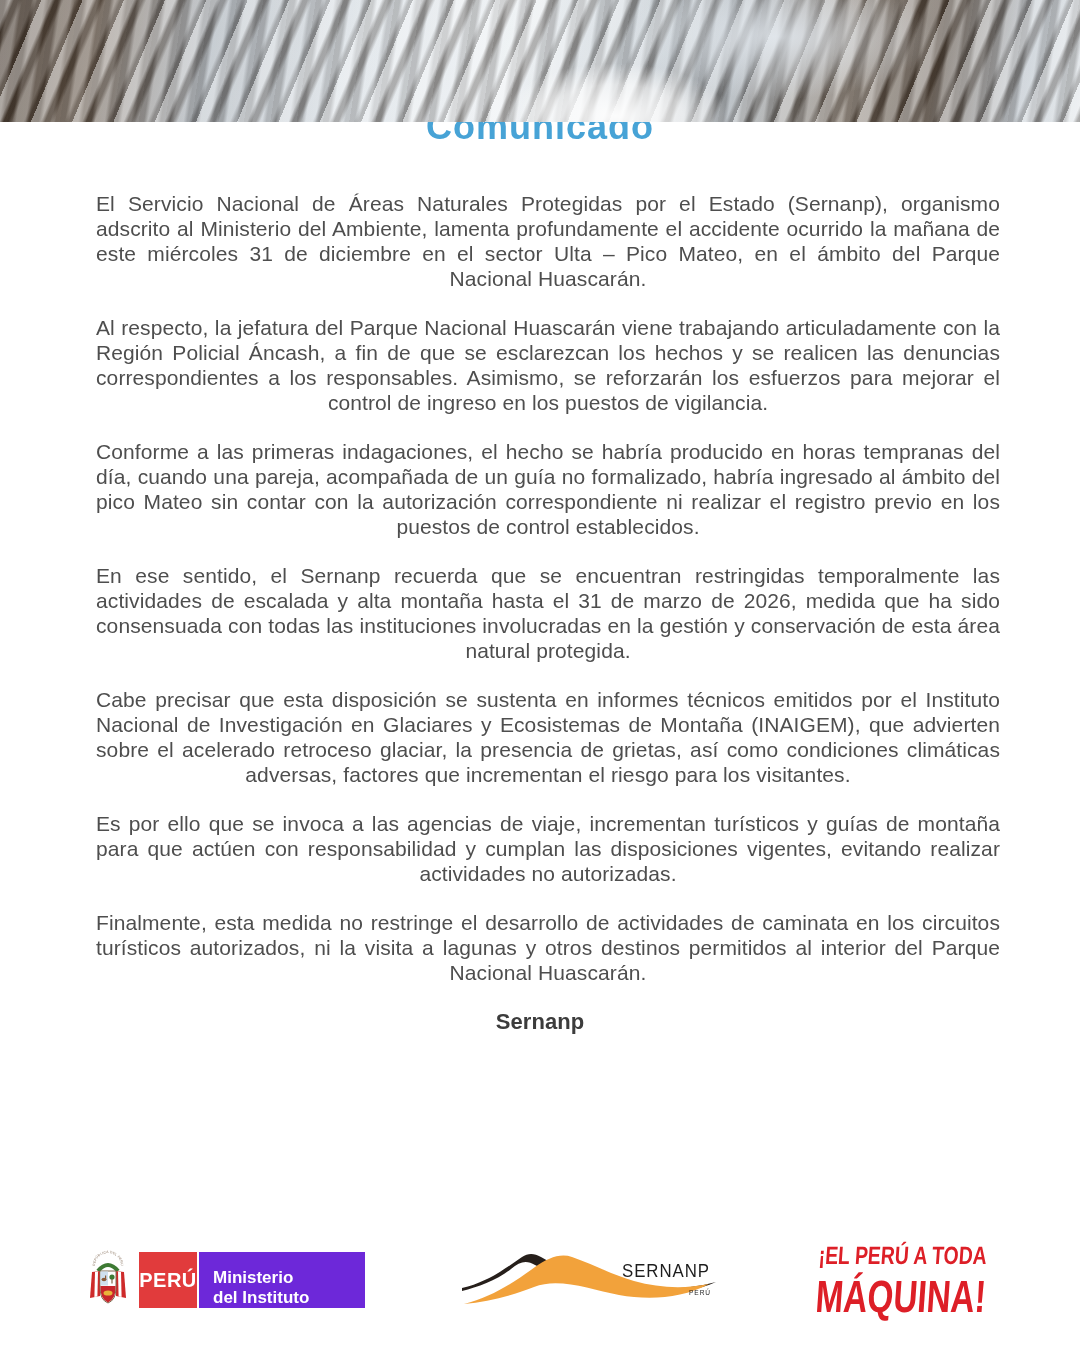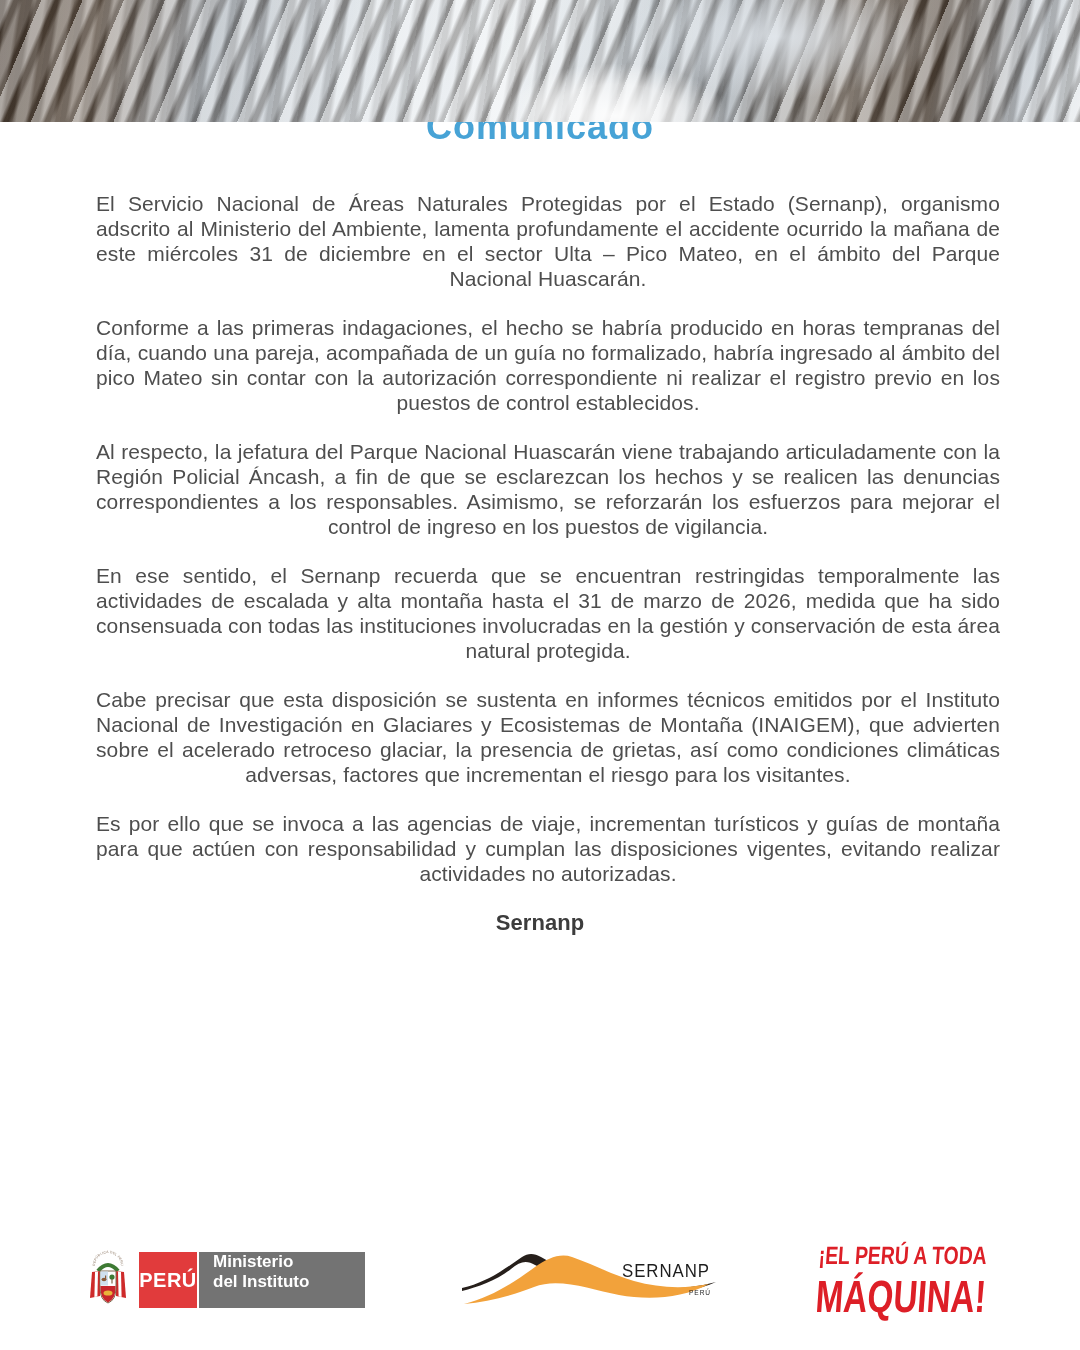--- a/index.html
+++ b/index.html
@@ -53,45 +53,46 @@
     display:flex;align-items:flex-start;
   }
   .coat{width:40px;height:64px;margin-right:11px;}
   .peru-box{
     width:58px;height:56px;background:#E13B3C;
     display:flex;align-items:center;justify-content:center;
     margin-top:2px;
   }
   .peru-box span{color:#ffffff;font-size:20px;font-weight:bold;letter-spacing:0.5px;}
   .ministry-box{
-    width:152px;height:56px;background:#737373;margin-left:2px;margin-top:2px;
-    display:flex;flex-direction:column;justify-content:flex-start;
+    width:152px;height:56px;background:#6d28d9;margin-left:2px;margin-top:2px;
+    display:flex;flex-direction:column;justify-content:flex-end;
     padding-left:14px;
   }
   .ministry-box span{color:#ffffff;font-size:17px;line-height:20px;font-weight:bold;}
   .logo-sernanp{position:absolute;left:462px;top:1246px;width:256px;height:62px;}
   .logo-campaign{position:absolute;left:812px;top:1238px;width:180px;height:84px;}
   svg text{font-family:"Liberation Sans", sans-serif;}
 </style>
 </head>
 <body>
 
 <div class="page">
 
   <div class="header-photo"></div>
 
   <h1 class="title">Comunicado</h1>
 
   <main class="body">
     <p class="par">El Servicio Nacional de Áreas Naturales Protegidas por el Estado (Sernanp), organismo adscrito al Ministerio del Ambiente, lamenta profundamente el accidente ocurrido la mañana de este miércoles 31 de diciembre en el sector Ulta – Pico Mateo, en el ámbito del Parque Nacional Huascarán.</p>
+    <p class="par">Al respecto, la jefatura del Parque Nacional Huascarán viene trabajando articuladamente con la Región Policial Áncash, a fin de que se esclarezcan los hechos y se realicen las denuncias correspondientes a los responsables. Asimismo, se reforzarán los esfuerzos para mejorar el control de ingreso en los puestos de vigilancia.</p>
     <p class="par">Conforme a las primeras indagaciones, el hecho se habría producido en horas tempranas del día, cuando una pareja, acompañada de un guía no formalizado, habría ingresado al ámbito del pico Mateo sin contar con la autorización correspondiente ni realizar el registro previo en los puestos de control establecidos.</p>
-    <p class="par">Al respecto, la jefatura del Parque Nacional Huascarán viene trabajando articuladamente con la Región Policial Áncash, a fin de que se esclarezcan los hechos y se realicen las denuncias correspondientes a los responsables. Asimismo, se reforzarán los esfuerzos para mejorar el control de ingreso en los puestos de vigilancia.</p>
     <p class="par">En ese sentido, el Sernanp recuerda que se encuentran restringidas temporalmente las actividades de escalada y alta montaña hasta el 31 de marzo de 2026, medida que ha sido consensuada con todas las instituciones involucradas en la gestión y conservación de esta área natural protegida.</p>
     <p class="par">Cabe precisar que esta disposición se sustenta en informes técnicos emitidos por el Instituto Nacional de Investigación en Glaciares y Ecosistemas de Montaña (INAIGEM), que advierten sobre el acelerado retroceso glaciar, la presencia de grietas, así como condiciones climáticas adversas, factores que incrementan el riesgo para los visitantes.</p>
     <p class="par">Es por ello que se invoca a las agencias de viaje, incrementan turísticos y guías de montaña para que actúen con responsabilidad y cumplan las disposiciones vigentes, evitando realizar actividades no autorizadas.</p>
+    <p class="par">Finalmente, esta medida no restringe el desarrollo de actividades de caminata en los circuitos turísticos autorizados, ni la visita a lagunas y otros destinos permitidos al interior del Parque Nacional Huascarán.</p>
     <p class="signature">Sernanp</p>
   </main>
 
   <footer class="footer">
 
     <div class="logo-ministry">
       <svg class="coat" viewBox="0 0 40 64" aria-hidden="true">
         <defs>
           <path id="coatArc" d="M7,16 A13,13 0 0 1 33,16" fill="none"></path>
         </defs>

